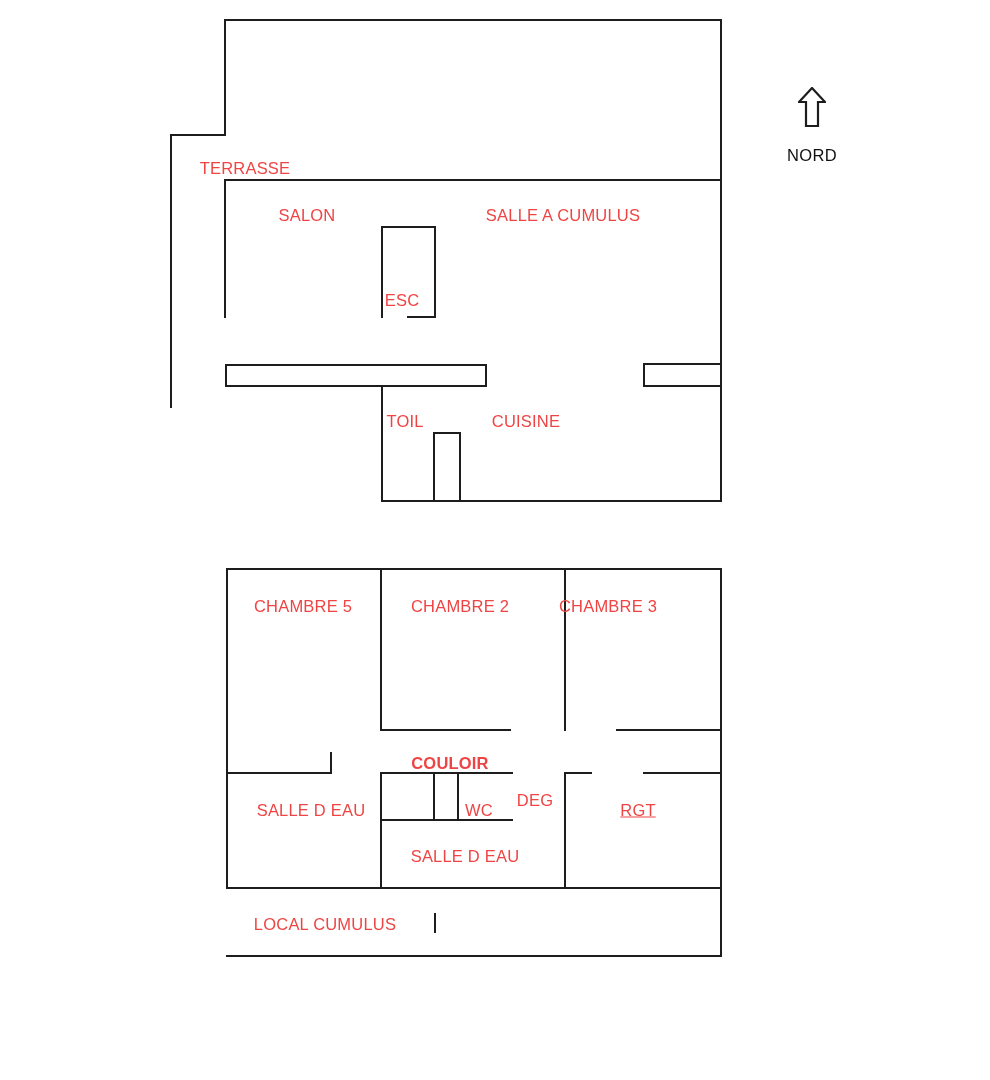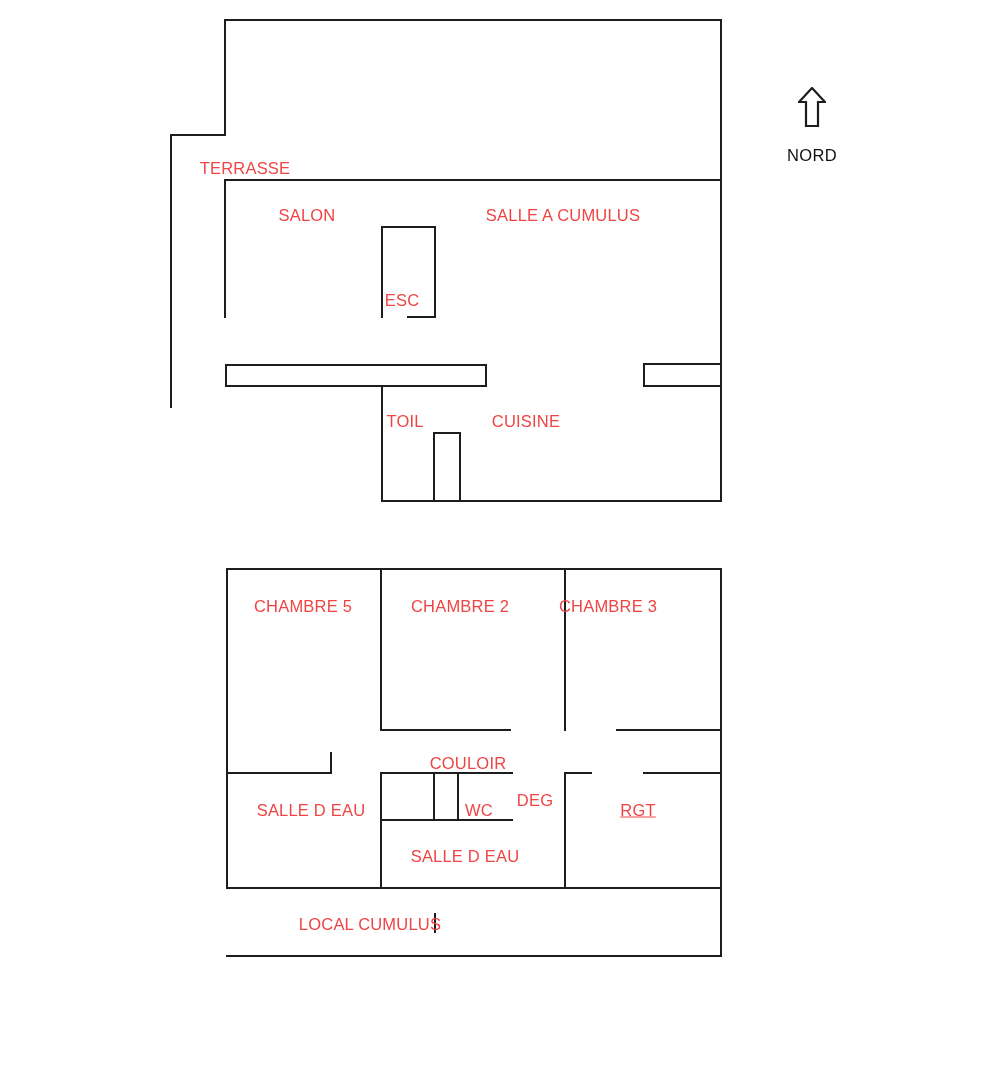--- a/index.html
+++ b/index.html
@@ -97,20 +97,20 @@
     <div class="wall" style="left: 564px; top: 772px; width: 2px; height: 117px;"></div>
     <div class="wall" style="left: 380px; top: 819px; width: 133px; height: 2px;"></div>
     <div class="wall" style="left: 433px; top: 772px; width: 2px; height: 49px;"></div>
     <div class="wall" style="left: 457px; top: 772px; width: 2px; height: 49px;"></div>
     <div class="wall" style="left: 226px; top: 887px; width: 496px; height: 2px;"></div>
     <div class="wall" style="left: 226px; top: 955px; width: 496px; height: 2px;"></div>
     <div class="wall" style="left: 434px; top: 913px; width: 2px; height: 20px;"></div>
     <div class="room-label" style="left: 303px; top: 606px;">CHAMBRE 5</div>
     <div class="room-label" style="left: 460px; top: 606px;">CHAMBRE 2</div>
     <div class="room-label" style="left: 608px; top: 606px;">CHAMBRE 3</div>
-    <div class="room-label" style="left: 468px; top: 763px;">COULOIR</div>
+    <div class="room-label" style="left: 450px; top: 763px; font-weight: bold;">COULOIR</div>
     <div class="room-label" style="left: 311px; top: 810px;">SALLE D EAU</div>
     <div class="room-label" style="left: 479px; top: 810px;">WC</div>
     <div class="room-label" style="left: 535px; top: 800px;">DEG</div>
     <div class="room-label" style="left: 638px; top: 810px; text-decoration: underline;">RGT</div>
     <div class="room-label" style="left: 465px; top: 856px;">SALLE D EAU</div>
-    <div class="room-label" style="left: 325px; top: 924px; margin-left: 45px;">LOCAL CUMULUS</div>
+    <div class="room-label" style="left: 325px; top: 924px;">LOCAL CUMULUS</div>
   </div>
 
 </body></html>

